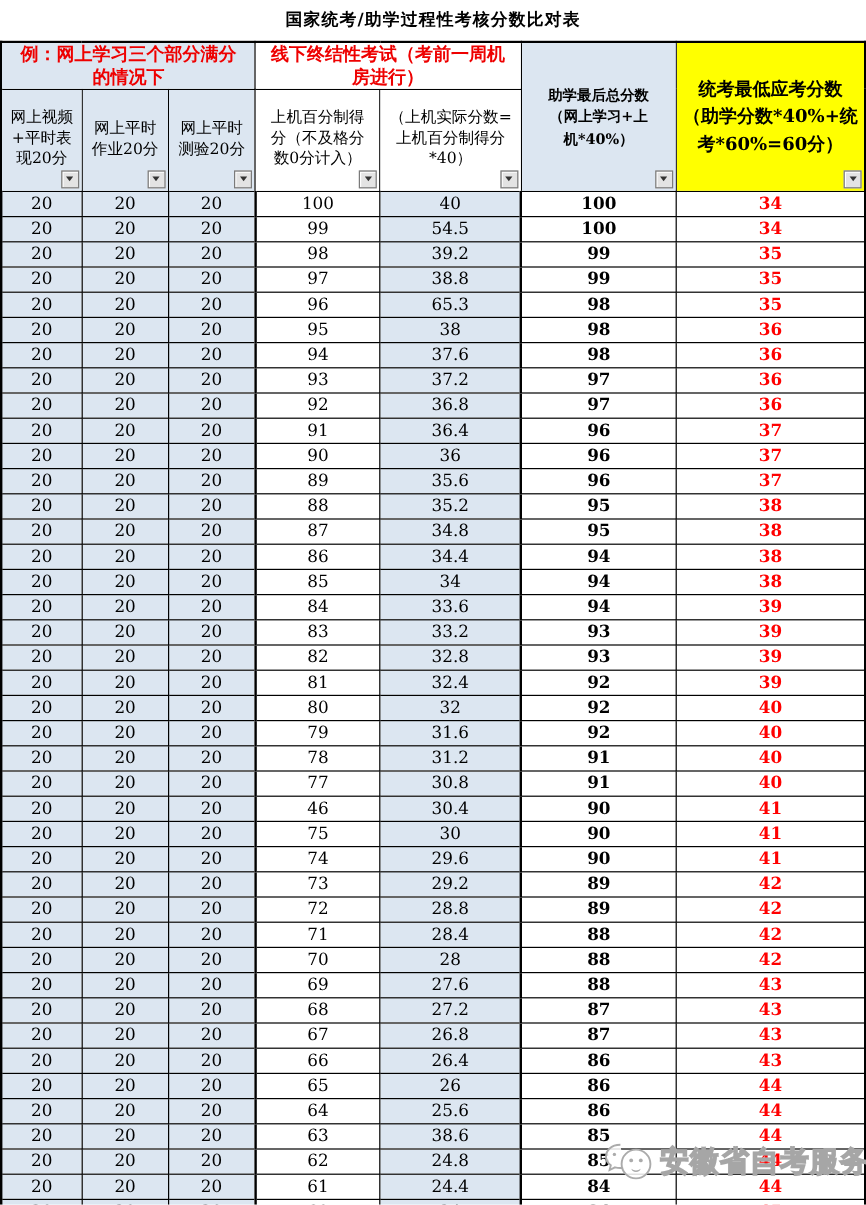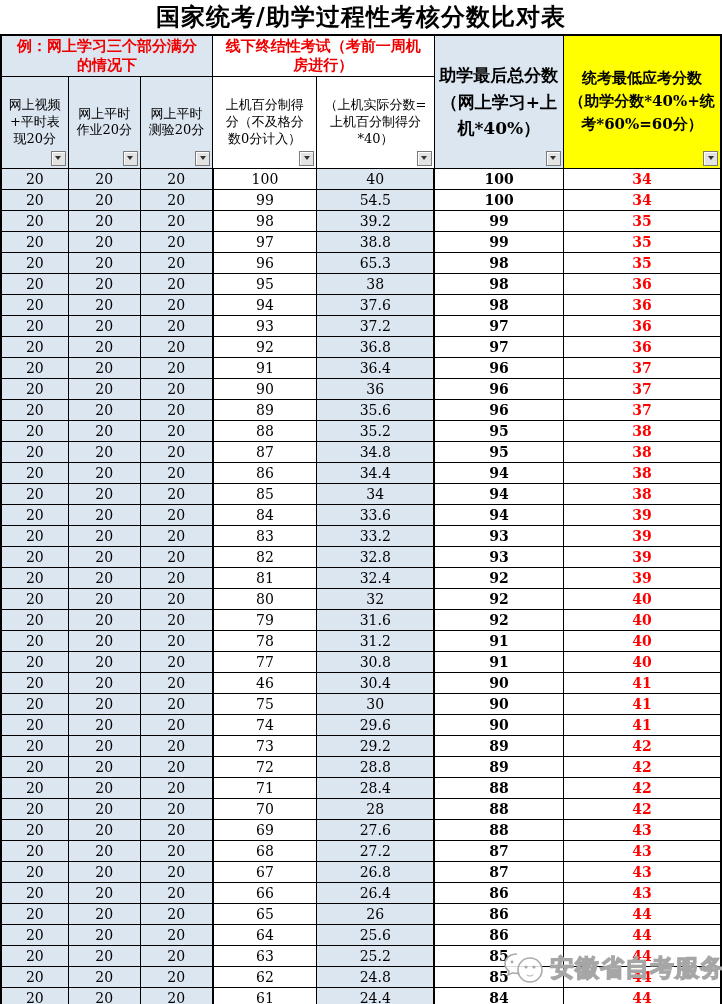--- a/index.html
+++ b/index.html
@@ -2,41 +2,41 @@
 <html lang="zh"><head>
 <meta charset="utf-8">
 <style>
   html,body{margin:0;padding:0;background:#fff;}
   .page{
     position:relative;width:722px;height:1004px;background:#fff;overflow:hidden;
     font-family:"DejaVu Serif","Liberation Serif",serif;color:#000;
   }
   .title{
     height:34px;display:flex;align-items:center;justify-content:center;
-    font-size:24px;font-weight:bold;letter-spacing:1px;
+    font-size:14px;font-weight:bold;letter-spacing:1px;
   }
   table.grid{
     border-collapse:collapse;table-layout:fixed;width:722px;
     border:2px solid #000;
   }
   .grid th,.grid td{
     border:1px solid #000;text-align:center;vertical-align:middle;
     padding:0;overflow:hidden;
   }
   thead th{white-space:pre-line;position:relative;margin-top:24px;}
   tr.r1{height:38px;}
   tr.r2{height:66px;}
   .grp{color:#ee0000;font-weight:bold;font-size:15px;line-height:1.25;}
   .grp1{background:#dce6f1;}
   .grp2{background:#ffffff;border-left:2px solid #000;}
   .sub{font-size:13px;font-weight:normal;line-height:1.3;}
   .s0,.s1,.s2{background:#dce6f1;}
   .s3,.s4{background:#ffffff;}
   .s3{border-left:2px solid #000;}
-  .hd6{background:#dce6f1;font-weight:bold;font-size:17px;line-height:1.55;border-left:2px solid #000;}
+  .hd6{background:#dce6f1;font-weight:bold;font-size:12px;line-height:1.55;border-left:2px solid #000;}
   .hd7{background:#ffff00;font-weight:bold;font-size:15px;line-height:1.55;border-left:2px solid #000;}
   .sub,.hd6,.hd7{border-bottom:2px solid #000;}
   tbody td{font-size:14px;height:20px;line-height:20px;}
   td.c0,td.c1,td.c2,td.c4{background:#dce6f1;}
   td.c3,td.c5,td.c6{background:#ffffff;}
   td.c3,td.c5{border-left:2px solid #000;}
   td.c5{font-weight:bold;}
   td.c6{font-weight:bold;color:#ff0000;}
   .dd{
     position:absolute;right:2px;bottom:2px;width:13px;height:13px;
@@ -460,21 +460,21 @@
           <td class="c3">64</td>
           <td class="c4">25.6</td>
           <td class="c5">86</td>
           <td class="c6">44</td>
         </tr>
         <tr>
           <td class="c0">20</td>
           <td class="c1">20</td>
           <td class="c2">20</td>
           <td class="c3">63</td>
-          <td class="c4">25.2</td>
+          <td class="c4">38.6</td>
           <td class="c5">85</td>
           <td class="c6">44</td>
         </tr>
         <tr>
           <td class="c0">20</td>
           <td class="c1">20</td>
           <td class="c2">20</td>
           <td class="c3">62</td>
           <td class="c4">24.8</td>
           <td class="c5">85</td>

